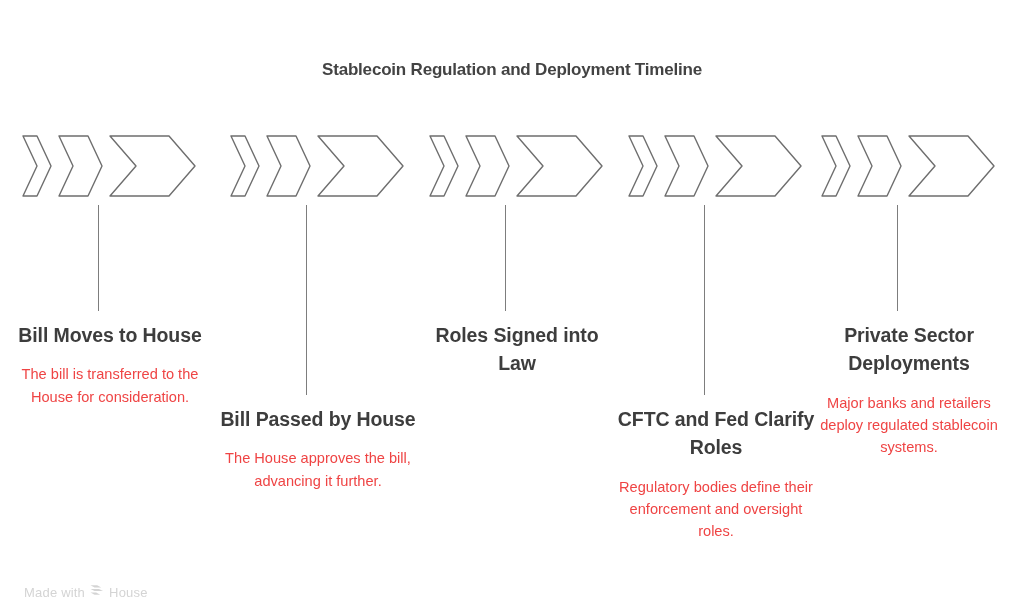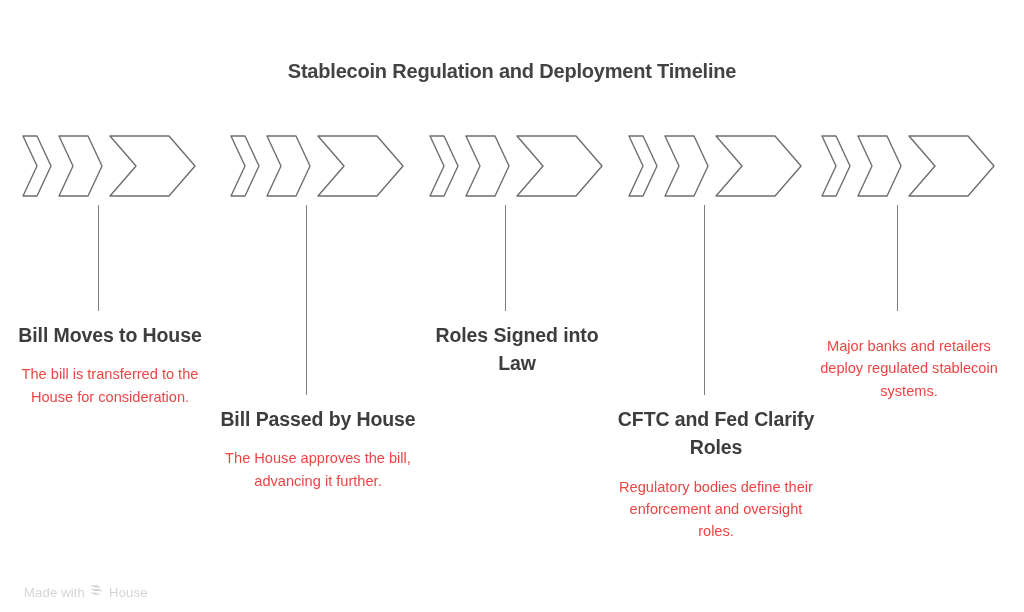--- a/index.html
+++ b/index.html
@@ -16,21 +16,21 @@
     -webkit-font-smoothing: antialiased;
   }
 
   
   .diagram-title {
     position: absolute;
     top: 60px;
     left: 0;
     width: 1024px;
     text-align: center;
-    font-size: 20px;
+    font-size: 17px;
     font-weight: bold;
     color: #434343;
     letter-spacing: -0.2px;
   }
 
   
   .timeline {
     position: absolute;
     top: 9px;
     left: 0;
@@ -174,20 +174,21 @@
   <div class="stage high" style="left:810px;">
     <div class="chevron-group">
       <svg width="198" height="62" viewBox="0 0 198 62" fill="none" stroke="#6e6e6e" stroke-width="1.4" stroke-linejoin="round">
         <path d="M12 1 L26 1 L40 31 L26 61 L12 61 L26 31 Z"></path>
         <path d="M48 1 L77 1 L91 31 L77 61 L48 61 L62 31 Z"></path>
         <path d="M99 1 L158 1 L184 31 L158 61 L99 61 L125 31 Z"></path>
       </svg>
     </div>
     <div class="connector"></div>
     <div class="stage-text">
+      <div class="stage-heading">Private Sector Deployments</div>
       <div class="stage-desc">Major banks and retailers deploy regulated stablecoin systems.</div>
     </div>
   </div>
 
 </div>
 
 <div class="watermark">
   <span>Made with</span>
   <span class="watermark-logo">
     <svg width="14" height="13" viewBox="0 0 14 13" fill="#d4d4d4">

